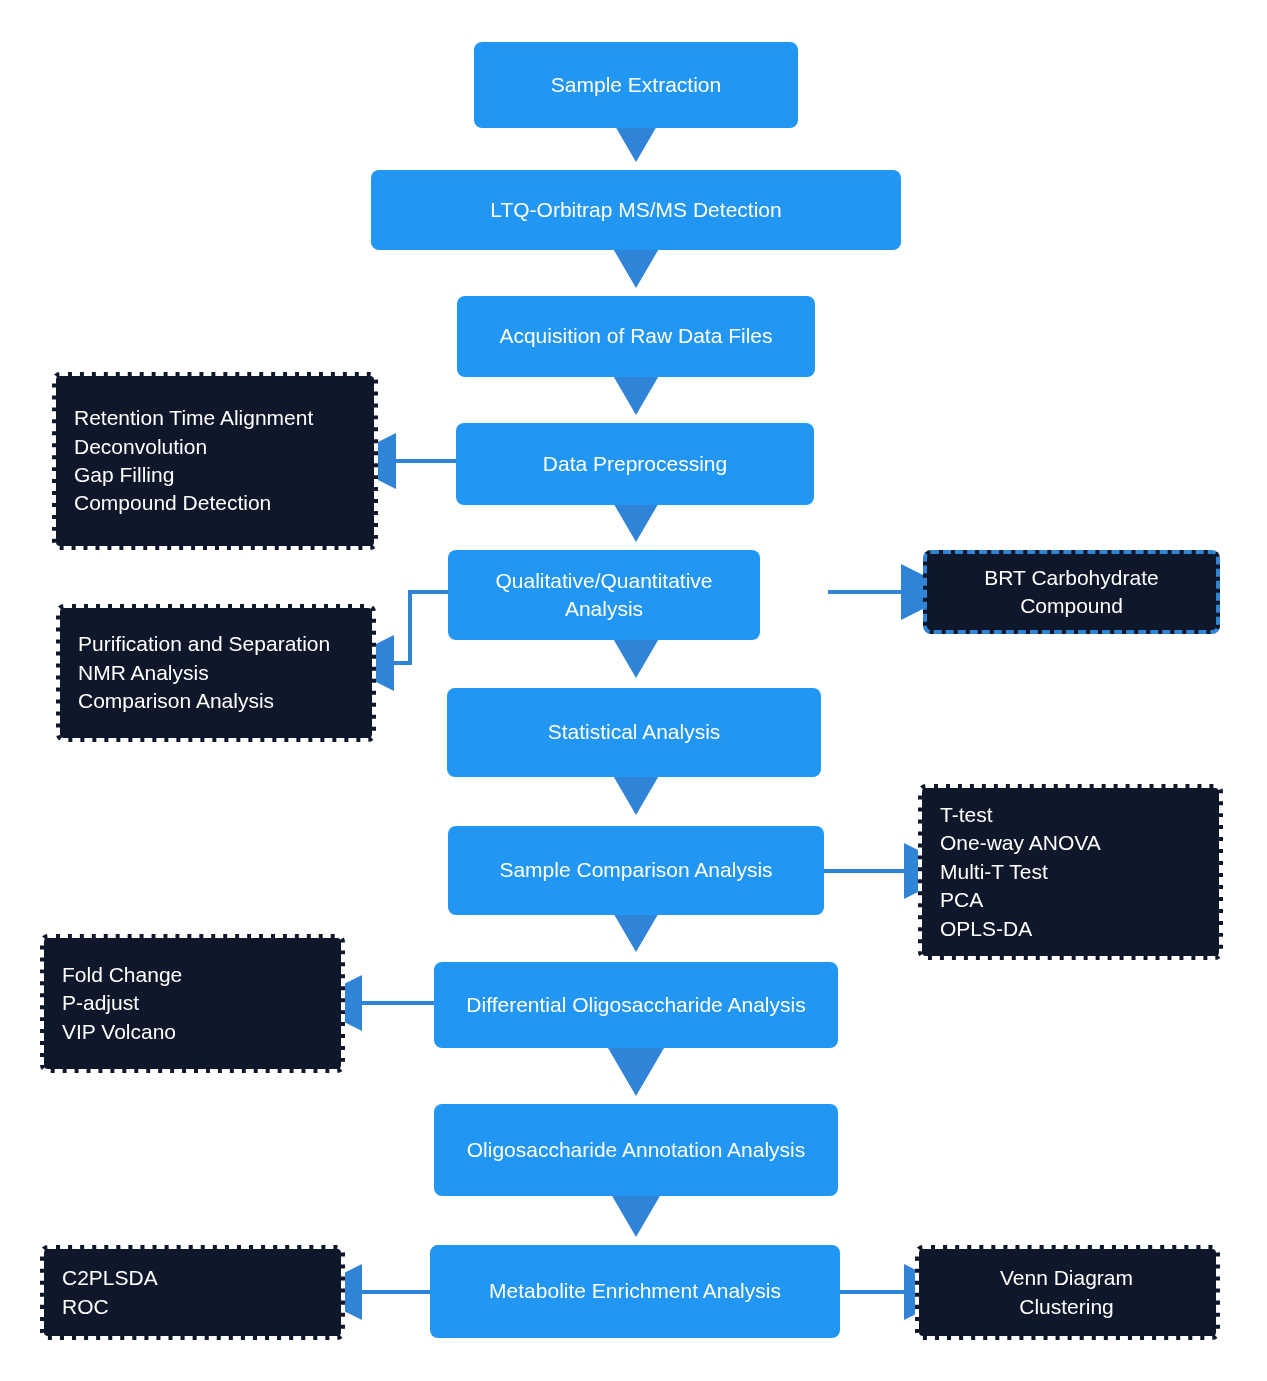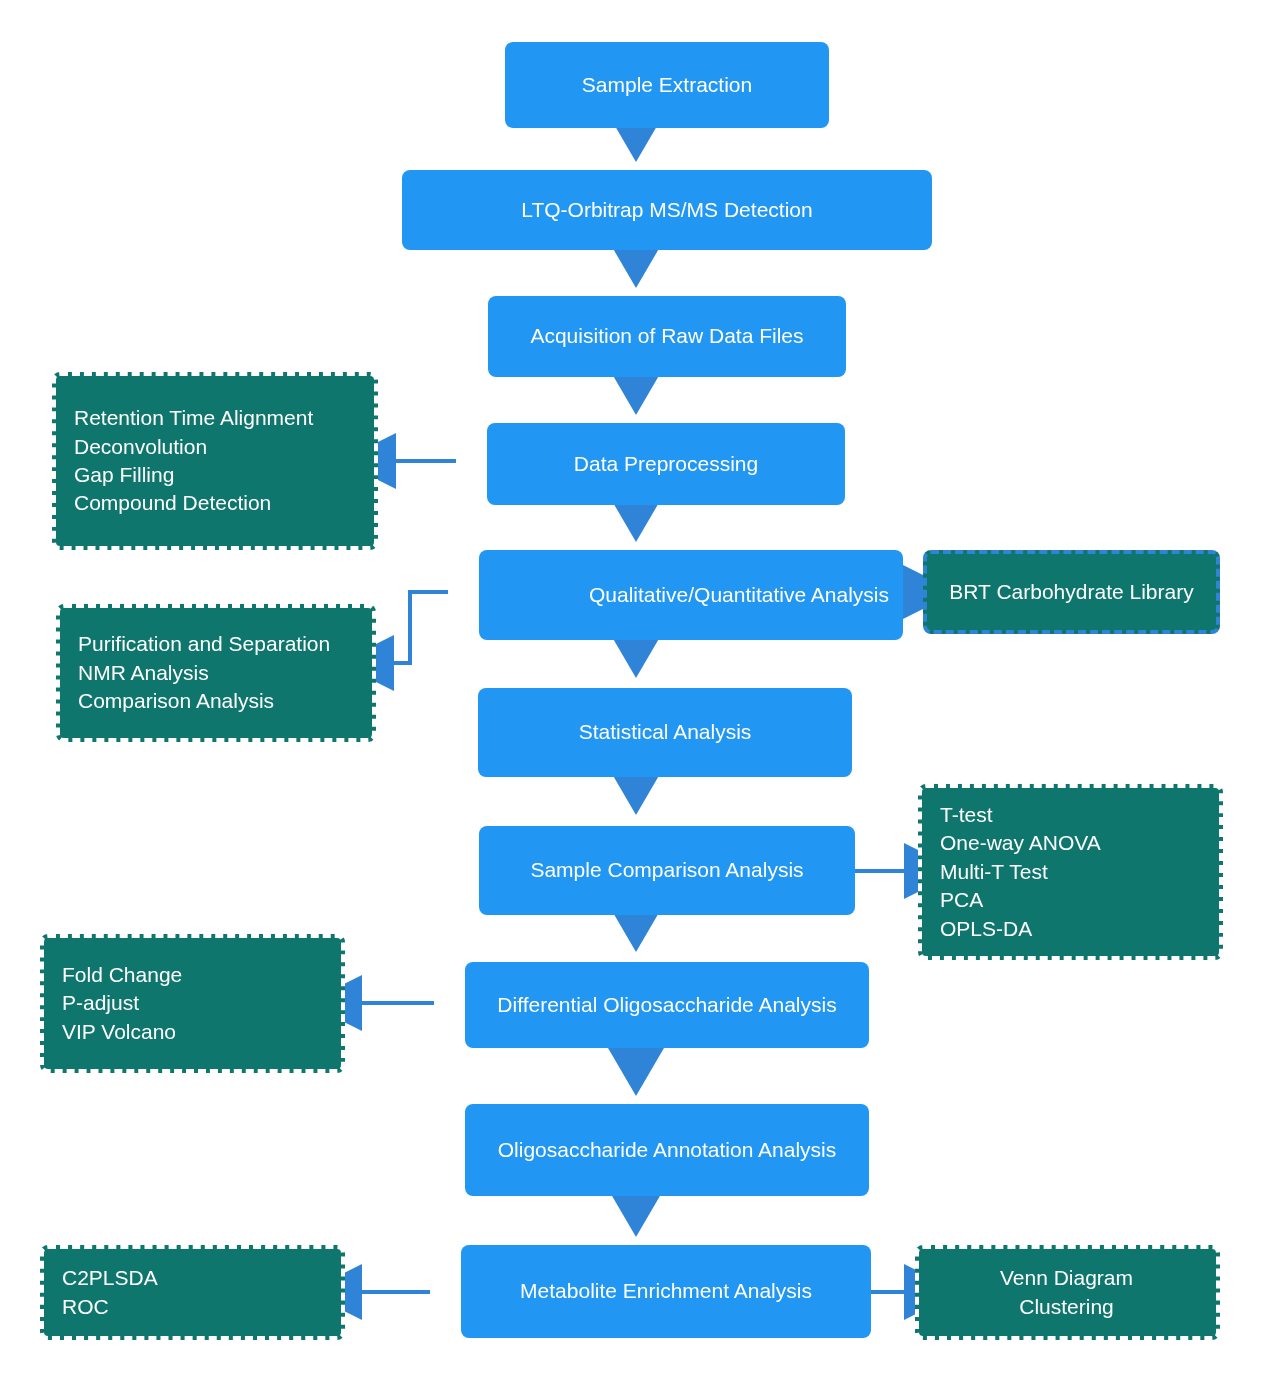--- a/index.html
+++ b/index.html
@@ -34,24 +34,23 @@
     color: #ffffff;
     line-height: 1.35;
     z-index: 2;
   }
   .node.main {
     background: #2196f3;
     justify-content: center;
     text-align: center;
     font-size: 21px;
     padding: 6px 14px;
-    margin-left: 31px;
   }
   .node.side {
-    background: #0f766e;
+    background: #0f172a;
     border: 4px dashed #ffffff;
     justify-content: flex-start;
     text-align: left;
     font-size: 21px;
     padding: 10px 18px;
   }
   .node.side.centered {
     justify-content: flex-start;
     text-align: center;
     padding-left: 16px;
@@ -119,21 +118,21 @@
   </div>
 
   <div class="node main" style="left:457px; top:296px; width:358px; height:81px;">
     <span>Acquisition of Raw Data Files</span>
   </div>
 
   <div class="node main" style="left:456px; top:423px; width:358px; height:82px;">
     <span>Data Preprocessing</span>
   </div>
 
-  <div class="node main" style="left:448px; top:550px; width:424px; height:90px;justify-content:flex-end;">
+  <div class="node main" style="left:448px; top:550px; width:312px; height:90px;justify-content:flex-end;">
     <span>Qualitative/Quantitative Analysis</span>
   </div>
 
   <div class="node main" style="left:448px; top:826px; width:376px; height:89px;">
     <span>Sample Comparison Analysis</span>
   </div>
 
   <div class="node main" style="left:447px; top:688px; width:374px; height:89px;">
     <span>Statistical Analysis</span>
   </div>
@@ -161,21 +160,21 @@
 
   <div class="node side" style="left:56px; top:604px; width:320px; height:138px;">
     <span class="lines">
       <span class="ln">Purification and Separation</span>
       <span class="ln">NMR Analysis</span>
       <span class="ln">Comparison Analysis</span>
     </span>
   </div>
 
   <div class="node side bluedash" style="left:923px; top:550px; width:297px; height:84px;">
-    <span>BRT Carbohydrate Library</span>
+    <span>BRT Carbohydrate Compound</span>
   </div>
 
   <div class="node side" style="left:918px; top:784px; width:305px; height:176px;">
     <span class="lines">
       <span class="ln">T-test</span>
       <span class="ln">One-way ANOVA</span>
       <span class="ln">Multi-T Test</span>
       <span class="ln">PCA</span>
       <span class="ln">OPLS-DA</span>
     </span>

